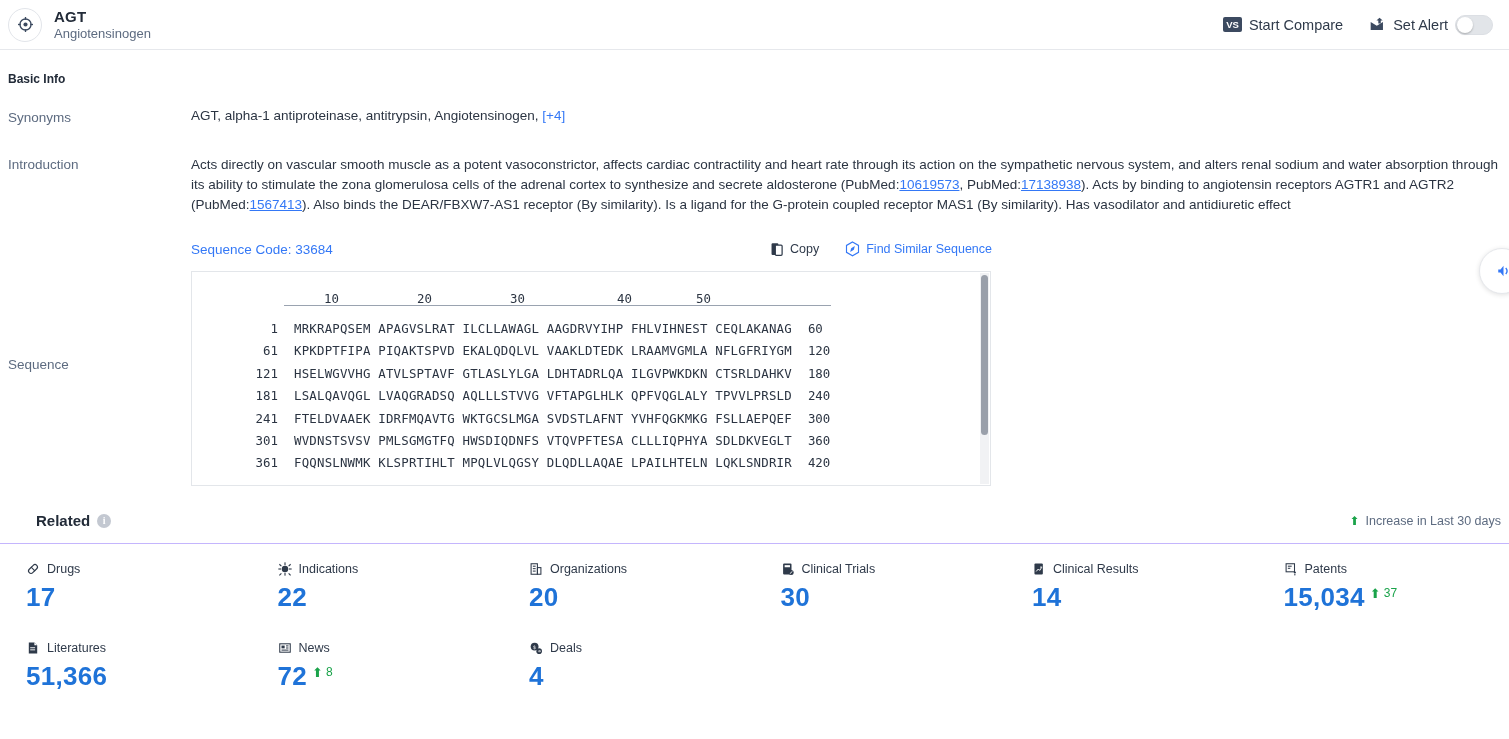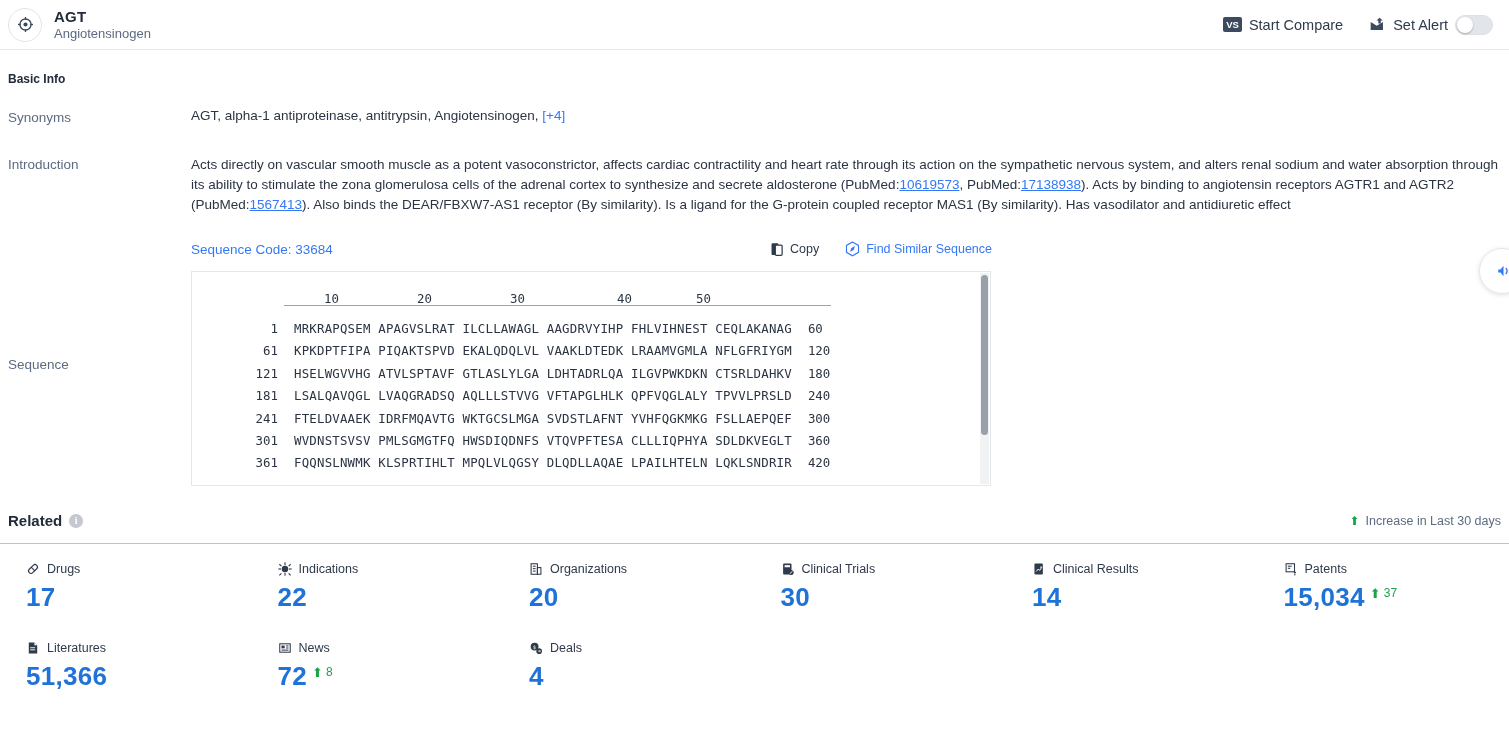--- a/index.html
+++ b/index.html
@@ -141,21 +141,21 @@
     background: #f1f2f4;
   }
   .seq-thumb {
     position: absolute; top: 2px; left: 1px; width: 7px; height: 160px;
     background: #9aa0aa; border-radius: 4px;
   }
 
   
   .related-head {
     display: flex; align-items: center;
-    padding: 0 8px 0 8px; margin-top: 26px;
+    padding: 0 8px 0 8px; margin-top: 26px; margin-left: 28px;
   }
   .related-title { font-size: 15px; font-weight: bold; color: #222b38; }
   .info-dot {
     width: 14px; height: 14px; border-radius: 50%;
     background: #c3c8d1; color: #fff;
     font-size: 10px; font-weight: bold;
     display: flex; align-items: center; justify-content: center;
     margin-left: 7px; cursor: pointer;
     font-family: "Liberation Serif", serif;
   }

